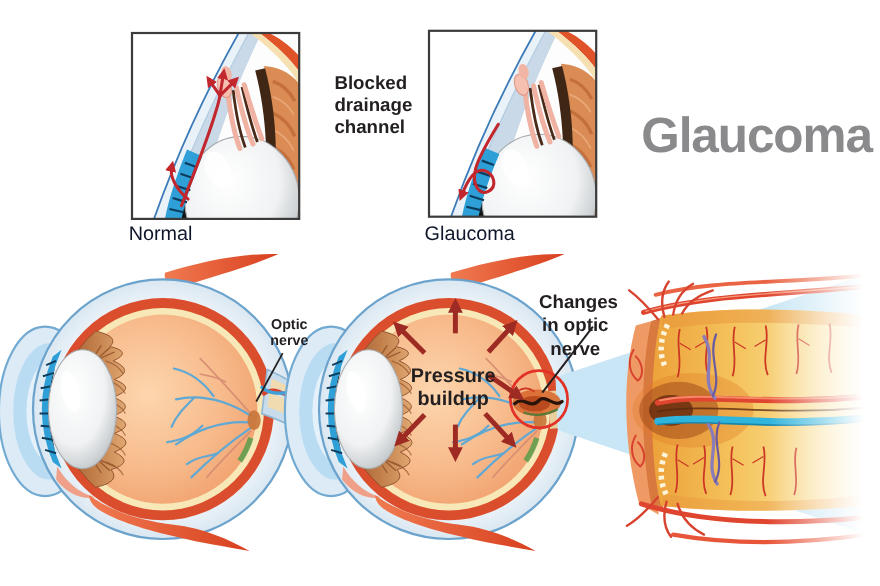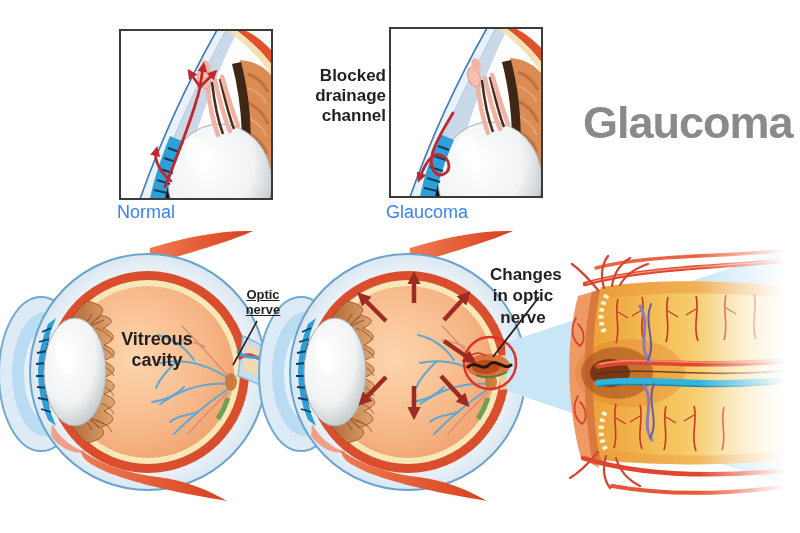--- a/index.html
+++ b/index.html
@@ -1,22 +1,22 @@
 <!DOCTYPE html>
 <html><head>
 <meta charset="utf-8">
 <style>
   html,body{margin:0;padding:0;background:#fff;}
   #stage{position:relative;width:800px;height:533px;background:#fff;overflow:hidden;
          font-family:"Liberation Sans",sans-serif;}
   #art{position:absolute;left:0;top:0;}
   .lbl{position:absolute;color:#231f20;font-weight:700;line-height:1.18;}
   .side-label{font-size:17px;width:82px;}
-  .side-label.centered{text-align:right;}
-  .caption{position:absolute;color:#3b82f6;font-weight:400;font-size:18px;}
+  .side-label.centered{text-align:left;}
+  .caption{position:absolute;color:#0f172a;font-weight:400;font-size:18px;}
   .title{position:absolute;color:#8a8a8c;font-weight:700;font-size:45px;letter-spacing:-1px;}
   .ann-lg{font-size:18px;text-align:center;}
   .ann-md{font-size:13px;text-align:center;}
   .ann-sm{font-size:17px;text-align:center;line-height:1.25;}
 </style>
 </head>
 <body>
 
 <div id="stage">
 
@@ -248,16 +248,16 @@
   </g>
 
   <line x1="257" y1="321" x2="233" y2="365" stroke="#231f20" stroke-width="1.6"></line>
   <line x1="539" y1="297" x2="493" y2="357" stroke="#231f20" stroke-width="1.8"></line>
 </svg>
 
   <div class="lbl side-label centered" style="left:304px;top:66px;">Blocked drainage channel</div>
   <div class="title" style="left:583px;top:97px;">Glaucoma</div>
   <div class="caption" style="left:117px;top:202px;">Normal</div>
   <div class="caption" style="left:386px;top:202px;">Glaucoma</div>
-  <div class="lbl ann-lg" style="left:118px;top:329px;width:78px;">Vitreous cavity</div>
-  <div class="lbl ann-md" style="left:240px;top:287px;width:46px;text-decoration:underline;">Optic nerve</div>
+  <div class="lbl ann-md" style="left:240px;top:287px;width:46px;">Optic nerve</div>
+  <div class="lbl ann-lg" style="left:372px;top:331px;width:80px;">Pressure buildup</div>
   <div class="lbl ann-sm" style="left:490px;top:264px;width:66px;">Changes in optic nerve</div>
 </div>
 
 </body></html>

